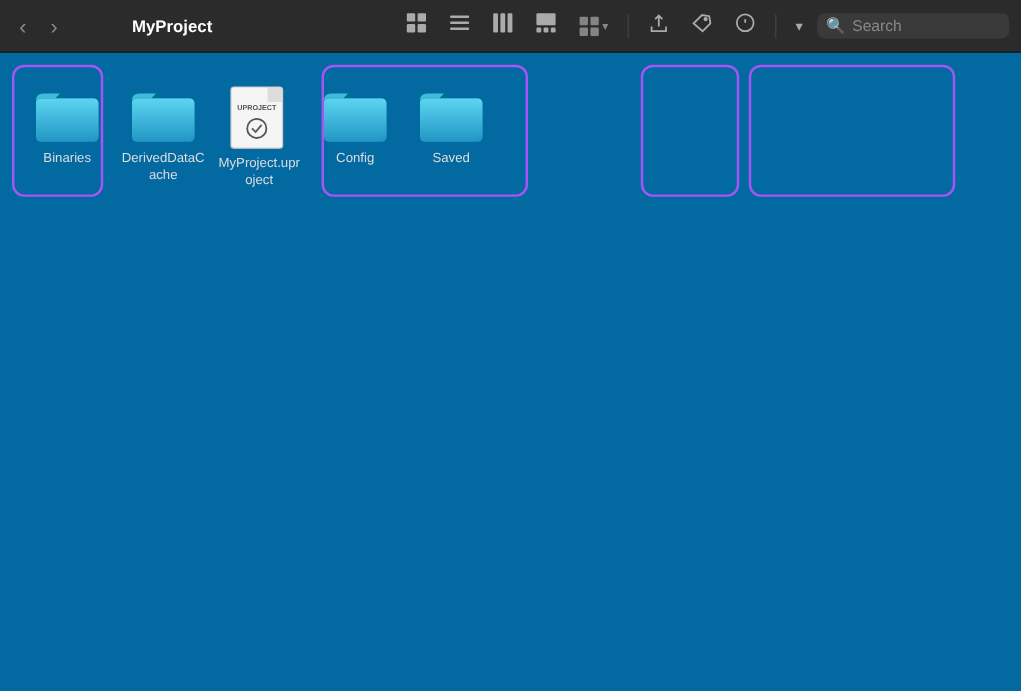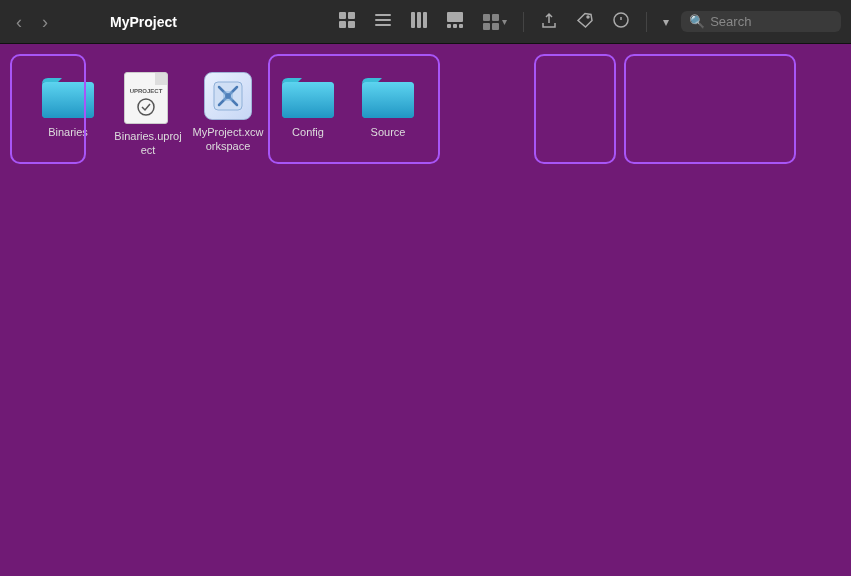--- a/index.html
+++ b/index.html
@@ -233,21 +233,21 @@
     </button>
     <div class="separator-v"></div>
     <button class="tb-btn" style="font-size:12px; color:#aaa;">▾</button>
     <div class="search-box">
       <span class="search-icon-char">🔍</span>
       <input class="search-input" type="text" placeholder="Search" style="">
     </div>
   </div>
 </div>
 
-<div class="grid-container" style="position:relative; width:100%; height:532px; background:#701a75;padding-left:12px;">
+<div class="grid-container" style="position:relative; width:100%; height:532px; background:#0369a1;">
 
   <div class="sel-group-1" style="left:10px; top:10px; width:76px; height:110px;"></div>
 
   <div class="sel-group-1" style="left:268px; top:10px; width:172px; height:110px;"></div>
 
   <div class="sel-group-1" style="left:534px; top:10px; width:82px; height:110px;"></div>
 
   <div class="sel-group-1" style="left:624px; top:10px; width:172px; height:110px;"></div>
 
   <div class="file-grid">
@@ -264,52 +264,55 @@
               <stop offset="100%" stop-color="#2196c4"></stop>
             </linearGradient>
           </defs>
         </svg>
       </div>
       <span class="file-label">Binaries</span>
     </div>
 
 
 
+    <div class="file-item">
+      <div class="folder-icon">
+        <svg viewBox="0 0 56 48" xmlns="http://www.w3.org/2000/svg">
+          <rect x="2" y="10" width="52" height="36" rx="4" fill="#2ba8ca"></rect>
+          <path d="M2 14 Q2 10 6 10 L18 10 L22 6 L8 6 Q2 6 2 12 Z" fill="#3bbdd8"></path>
+          <rect x="2" y="10" width="52" height="36" rx="4" fill="url(#fgrad4)"></rect>
+          <defs>
+            <linearGradient id="fgrad4" x1="0" y1="0" x2="0" y2="1">
+              <stop offset="0%" stop-color="#5dd4f0"></stop>
+              <stop offset="100%" stop-color="#2196c4"></stop>
+            </linearGradient>
+          </defs>
+        </svg>
+      </div>
+      <span class="file-label">DerivedDataCache</span>
+    </div>
 
 
     <div class="file-item">
       <div style="width:48px; height:52px; position:relative; flex-shrink:0;">
         <div style="width:44px; height:52px; background:#f5f5f5; border-radius:3px; position:relative; overflow:hidden; border:1px solid #ccc;">
           <div style="position:absolute; top:0; right:0; width:0; height:0; border-style:solid; border-width:0 12px 12px 0; border-color:transparent #bbb transparent transparent;"></div>
           <div style="position:absolute; top:0; right:0; width:12px; height:12px; background:#ddd;"></div>
           <div style="position:absolute; top:14px; left:4px; right:4px; text-align:center; font-size:6px; font-weight:700; color:#555; line-height:1.4;">UPROJECT</div>
           <div style="position:absolute; bottom:6px; left:50%; transform:translateX(-50%); width:20px; height:20px;">
             <svg viewBox="0 0 20 20" fill="none">
               <circle cx="10" cy="10" r="8" stroke="#555" stroke-width="1.5"></circle>
               <path d="M6 10 L9 13 L14 7" stroke="#555" stroke-width="1.5"></path>
             </svg>
           </div>
         </div>
       </div>
-      <span class="file-label">Binaries.uproject</span>
-    </div>
-
-    <div class="file-item">
-      <div class="xcworkspace-icon">
-        <svg viewBox="0 0 34 34" xmlns="http://www.w3.org/2000/svg">
-
-          <rect x="3" y="3" width="28" height="28" rx="4" fill="#d0dff5" stroke="#8fb0d8" stroke-width="1"></rect>
-          <line x1="8" y1="8" x2="26" y2="26" stroke="#4a7ab5" stroke-width="2.5" stroke-linecap="round"></line>
-          <line x1="8" y1="26" x2="26" y2="8" stroke="#4a7ab5" stroke-width="2.5" stroke-linecap="round"></line>
-          <rect x="12" y="12" width="10" height="10" rx="2" fill="#8bb5e0" opacity="0.5"></rect>
-          <circle cx="17" cy="17" r="3" fill="#4a7ab5" opacity="0.8"></circle>
-        </svg>
-      </div>
-      <span class="file-label">MyProject.xcworkspace</span>
-    </div>
+      <span class="file-label">MyProject.uproject</span>
+    </div>
+
 
     <div class="file-item">
       <div class="folder-icon">
         <svg viewBox="0 0 56 48" xmlns="http://www.w3.org/2000/svg">
           <rect x="2" y="10" width="52" height="36" rx="4" fill="#2ba8ca"></rect>
           <path d="M2 14 Q2 10 6 10 L18 10 L22 6 L8 6 Q2 6 2 12 Z" fill="#3bbdd8"></path>
           <rect x="2" y="10" width="52" height="36" rx="4" fill="url(#fgrad6)"></rect>
           <defs>
             <linearGradient id="fgrad6" x1="0" y1="0" x2="0" y2="1">
               <stop offset="0%" stop-color="#5dd4f0"></stop>
@@ -328,18 +331,18 @@
           <path d="M2 14 Q2 10 6 10 L18 10 L22 6 L8 6 Q2 6 2 12 Z" fill="#3bbdd8"></path>
           <rect x="2" y="10" width="52" height="36" rx="4" fill="url(#fgrad7)"></rect>
           <defs>
             <linearGradient id="fgrad7" x1="0" y1="0" x2="0" y2="1">
               <stop offset="0%" stop-color="#5dd4f0"></stop>
               <stop offset="100%" stop-color="#2196c4"></stop>
             </linearGradient>
           </defs>
         </svg>
       </div>
-      <span class="file-label">Source</span>
+      <span class="file-label">Saved</span>
     </div>
 
 
   </div>
 </div>
 
 </body></html>

